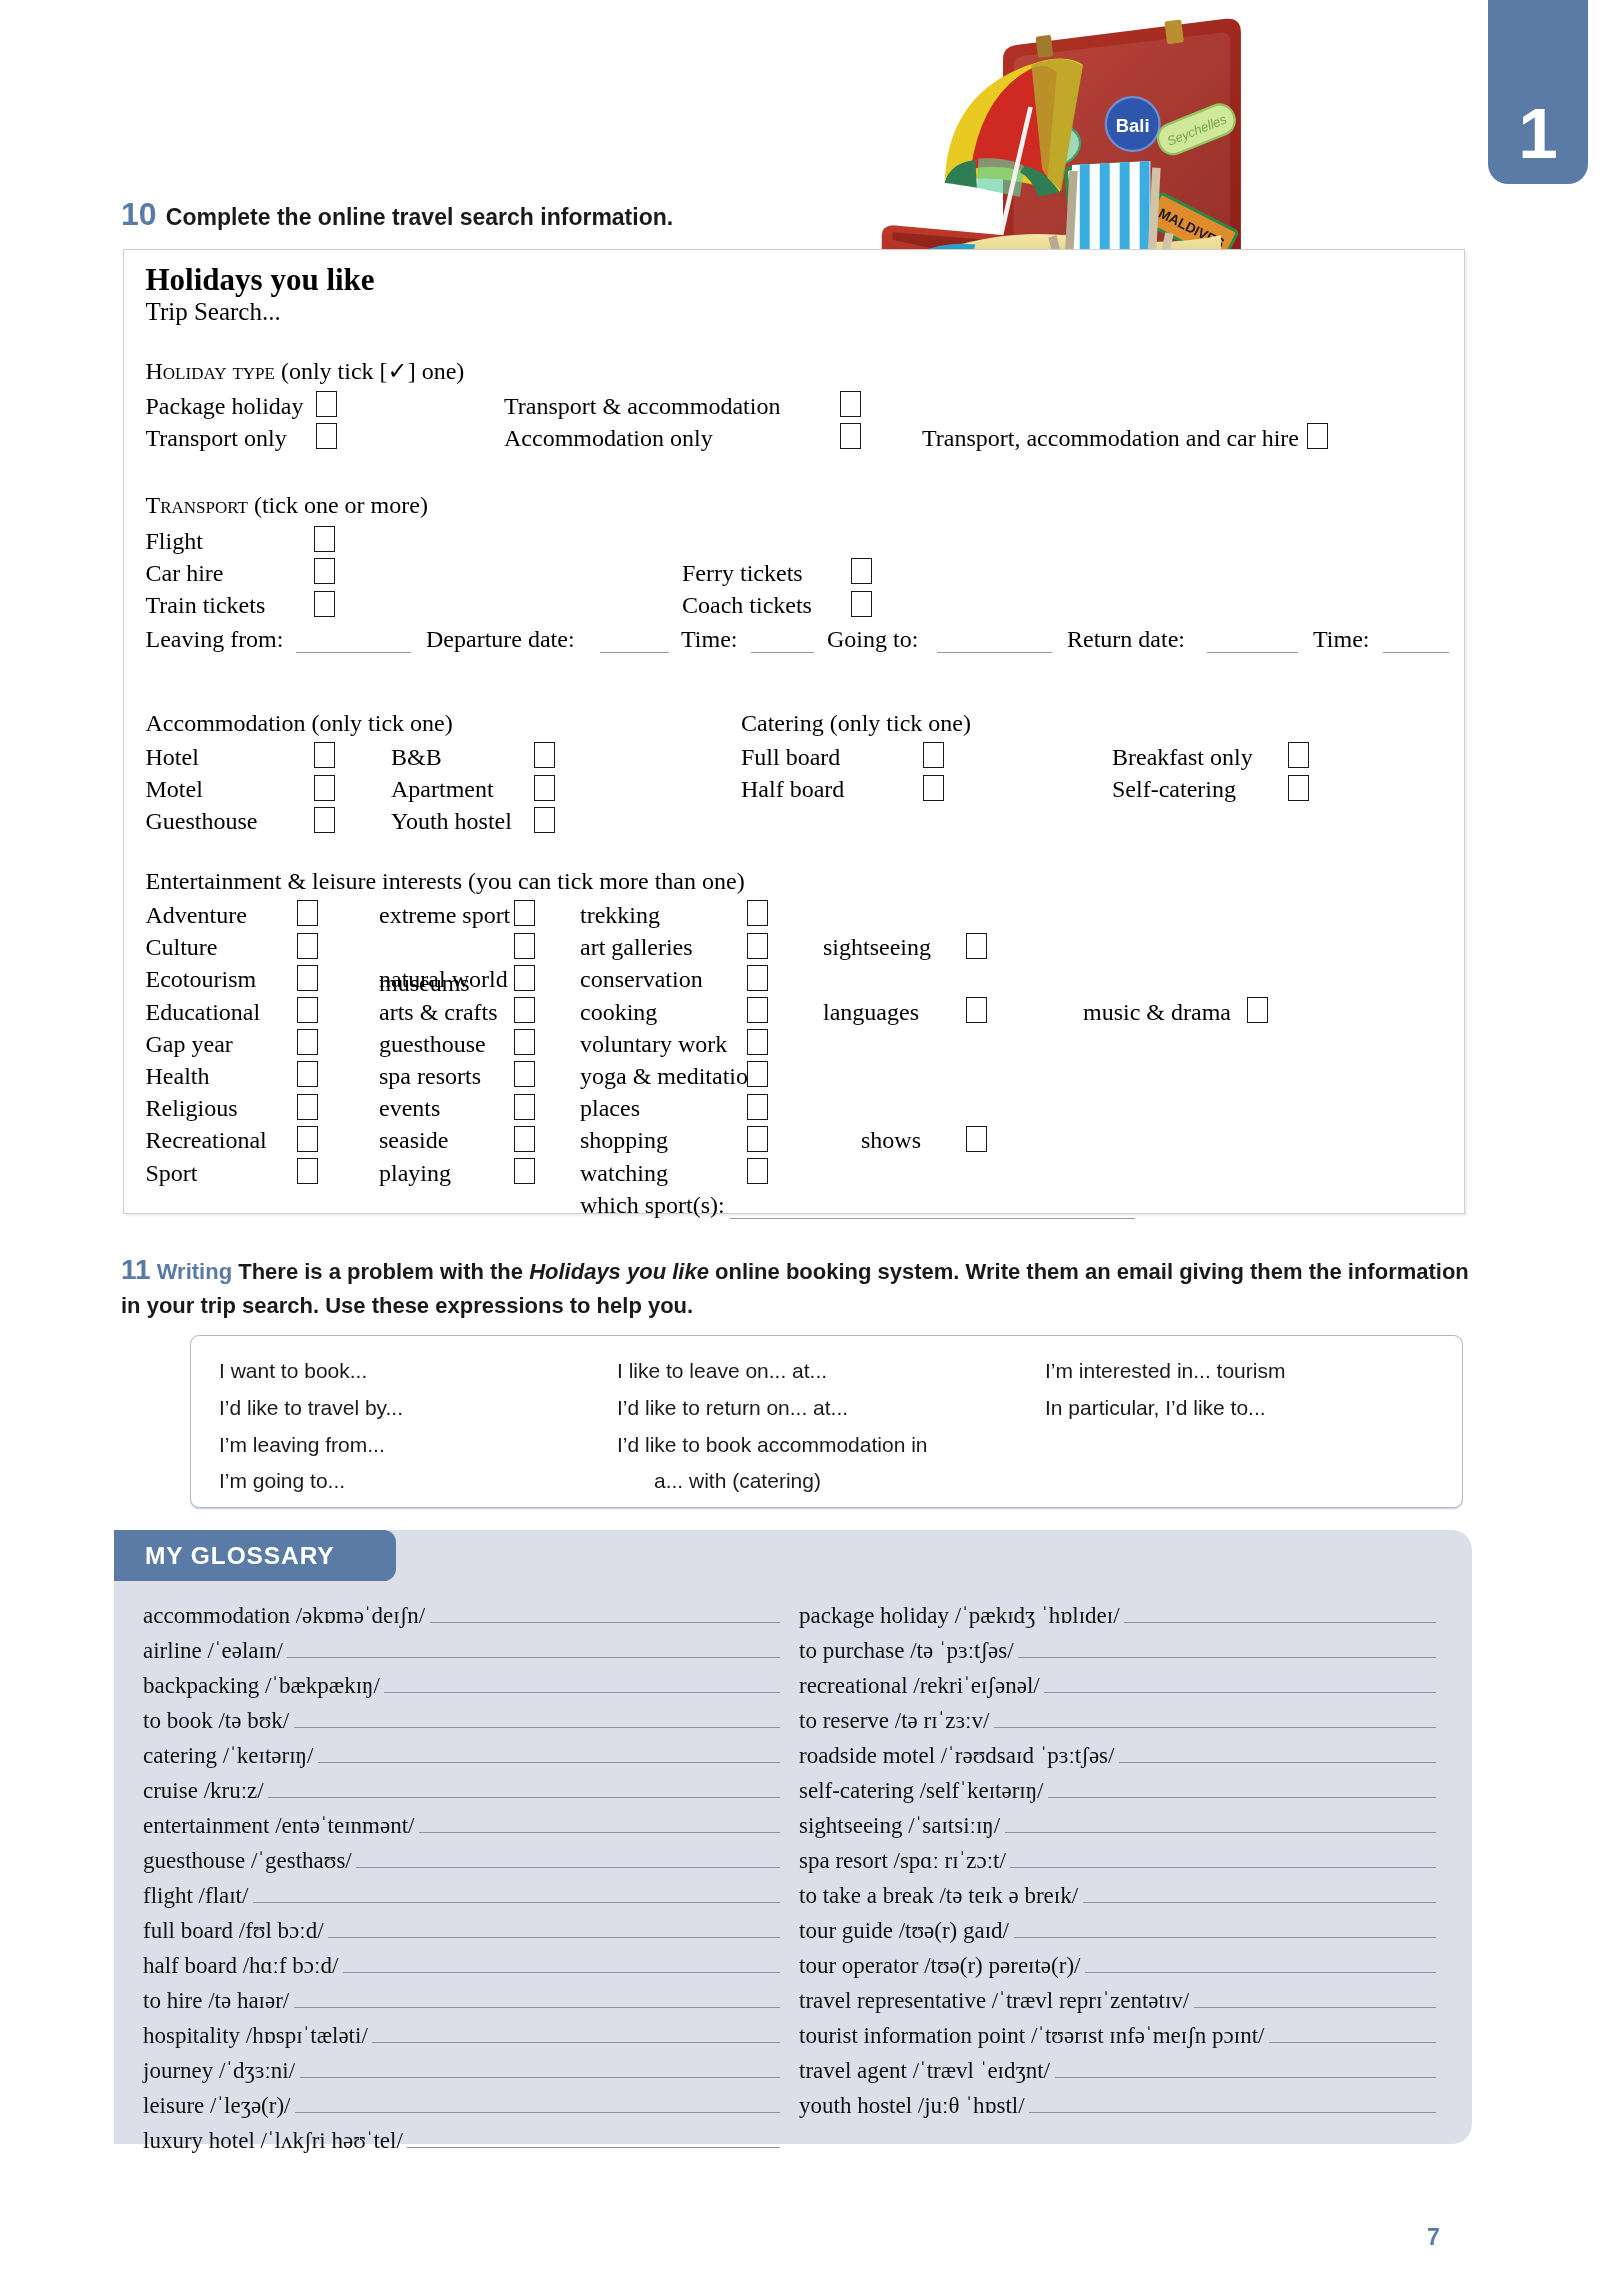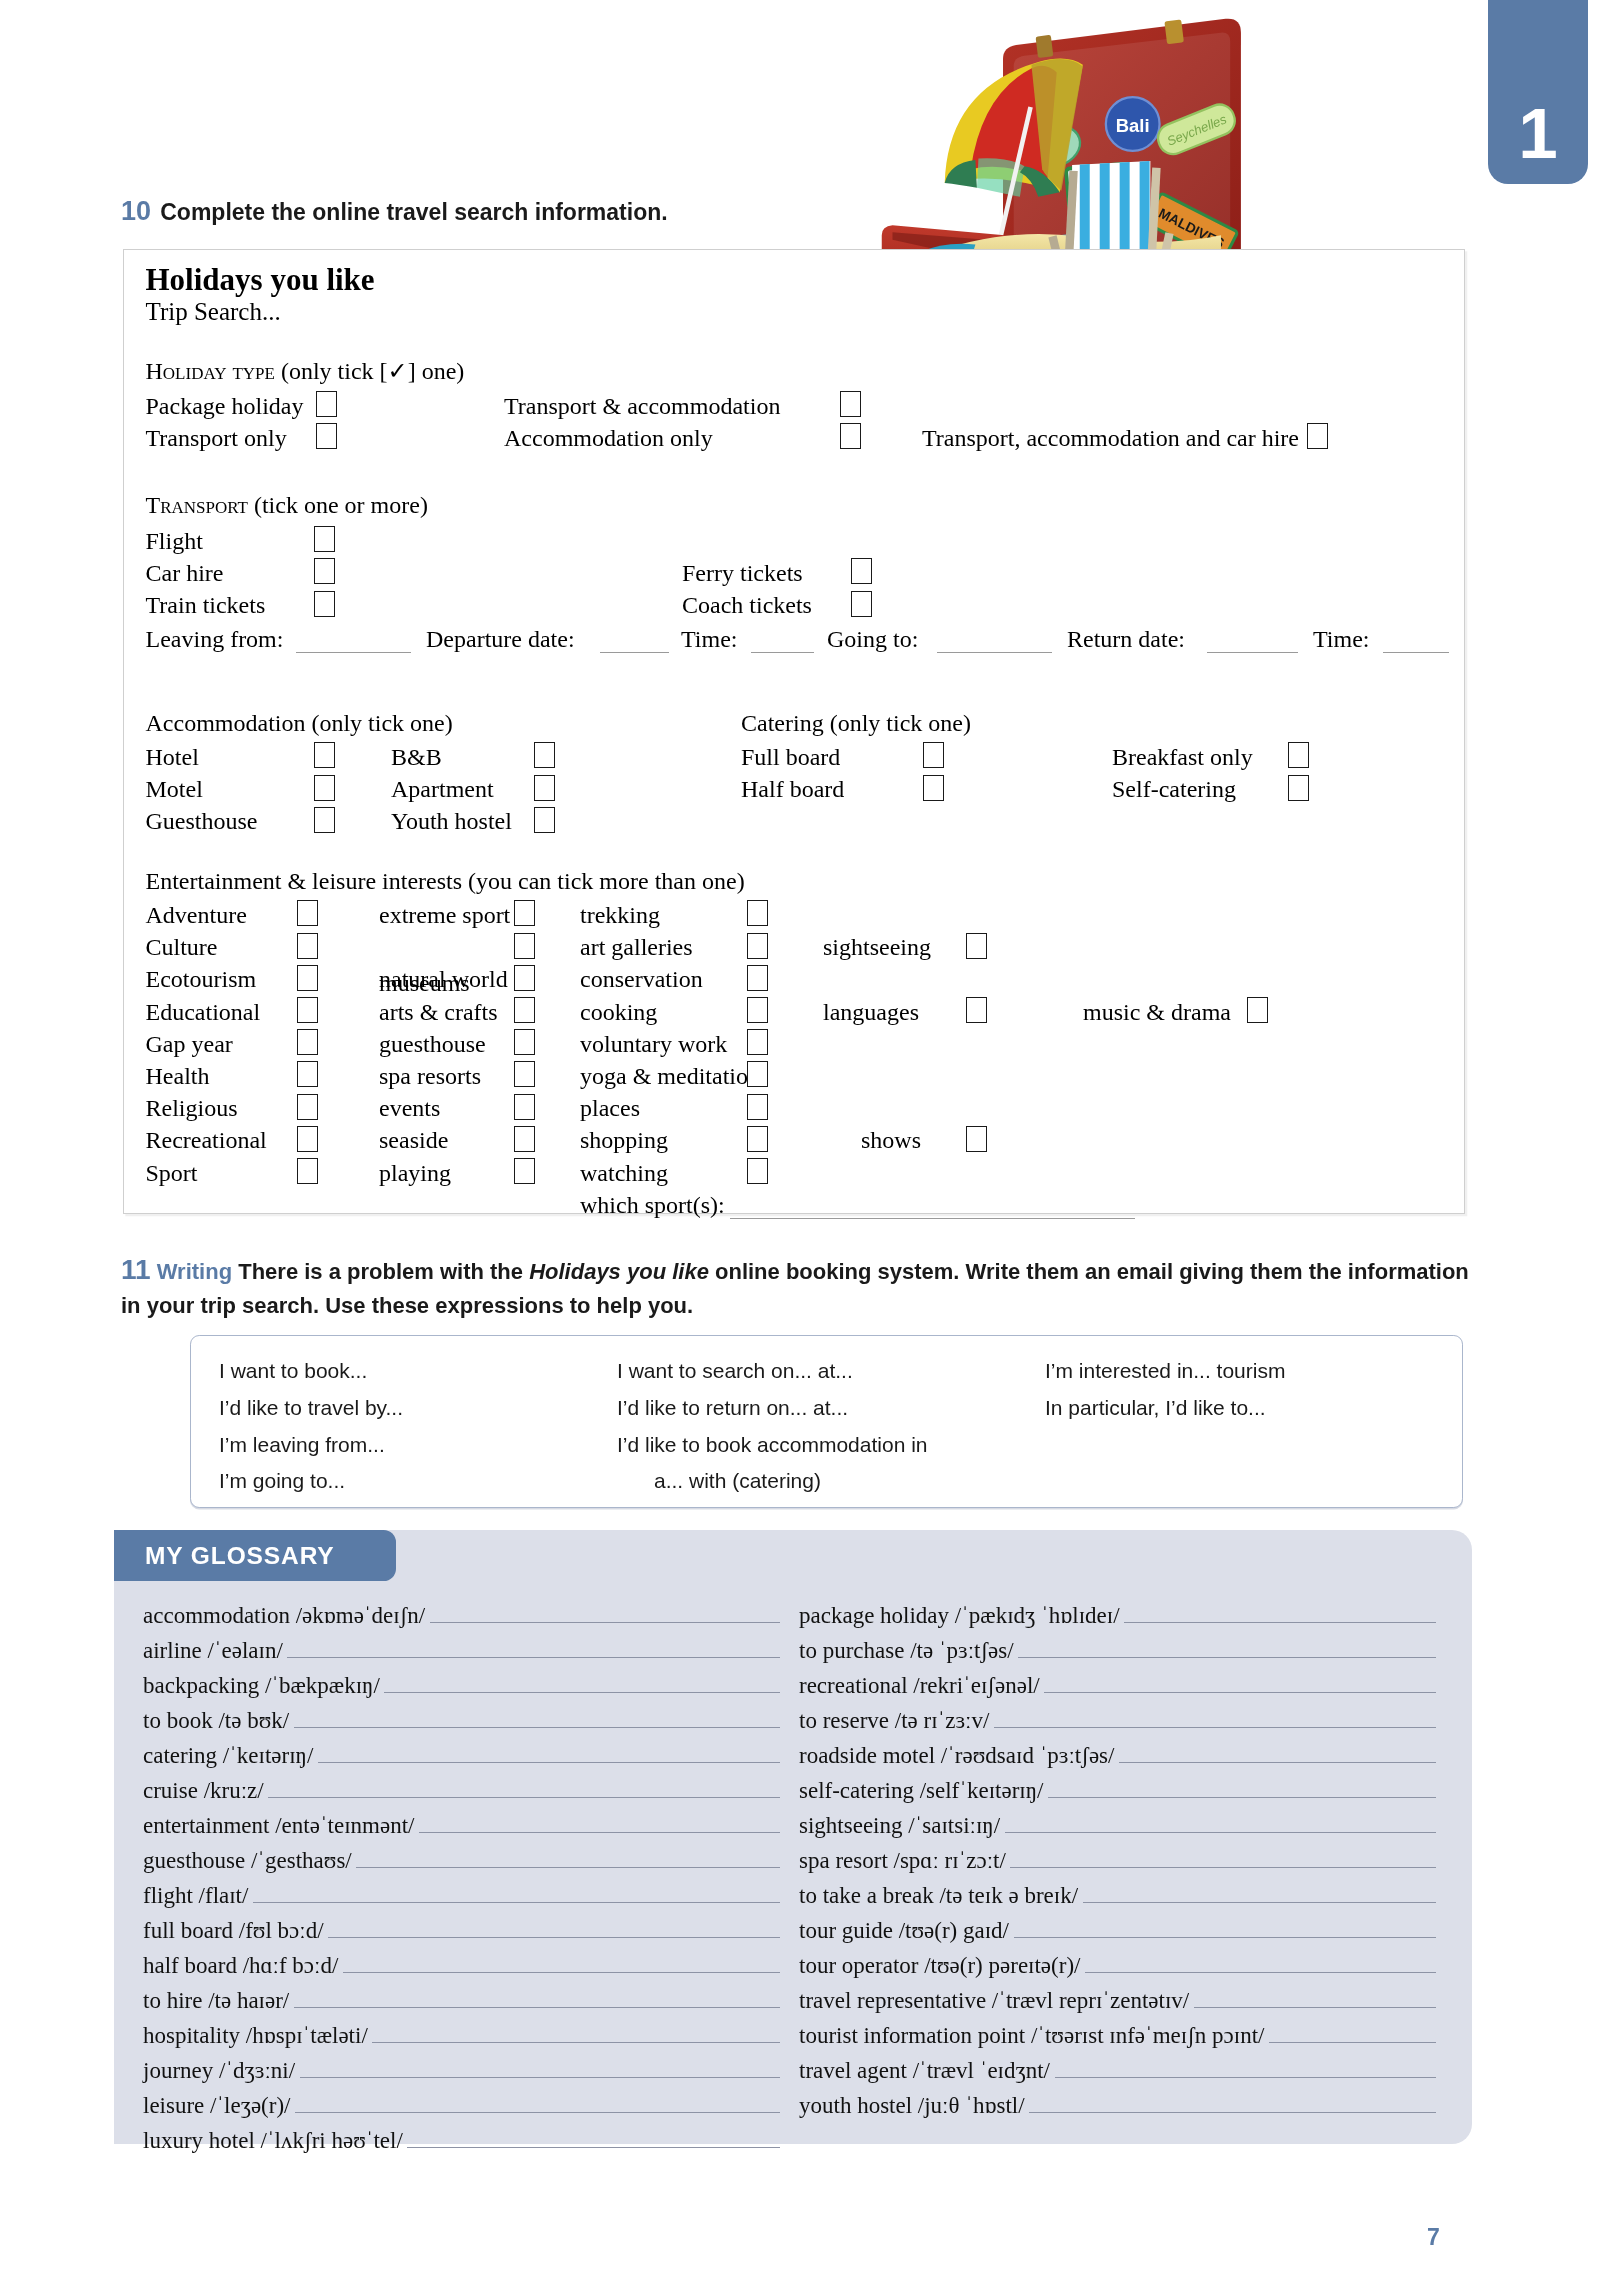--- a/index.html
+++ b/index.html
@@ -20,21 +20,21 @@
   #suitcase-illustration{
     position:absolute;left:874px;top:4.6px;width:499px;height:330px;
   }
   
   #ex10-heading{
     position:absolute;left:121px;top:196px;
     font-family:"Liberation Sans",sans-serif;
     font-weight:bold;font-size:23px;color:#1a1a1a;
     display:flex;align-items:baseline;gap:9.2px;white-space:nowrap;
   }
-  .ex-num{color:#5a7ba6;font-size:27px;font-weight:bold;}
+  .ex-num{color:#5a7ba6;font-size:32px;font-weight:bold;}
   #form-panel{
     position:absolute;left:123px;top:249px;width:1342px;height:965px;
     background:#fff;border:1.5px solid #cfcfcf;
     box-shadow:2.3px 2.3px 0 rgba(0,0,0,.06);
     box-sizing:border-box;
   }
   #form-inner{position:relative;width:100%;height:100%;}
   .f{position:absolute;font-family:"Liberation Serif",serif;color:#000;white-space:nowrap;}
   .t22{font-size:24px;}
   .title{font-size:31px;font-weight:bold;}
@@ -384,21 +384,21 @@
 </div>
 
 <div id="expr-box">
   <div class="expr-col" style="left:28px;top:17px;">
     <div>I want to book...</div>
     <div>I’d like to travel by...</div>
     <div>I’m leaving from...</div>
     <div>I’m going to...</div>
   </div>
   <div class="expr-col" style="left:426px;top:17px;">
-    <div>I want to search on... at...</div>
+    <div>I like to leave on... at...</div>
     <div>I’d like to return on... at...</div>
     <div>I’d like to book accommodation in</div>
     <div class="indent">a... with (catering)</div>
   </div>
   <div class="expr-col" style="left:854px;top:17px;">
     <div>I’m interested in... tourism</div>
     <div>In particular, I’d like to...</div>
   </div>
 </div>
 

